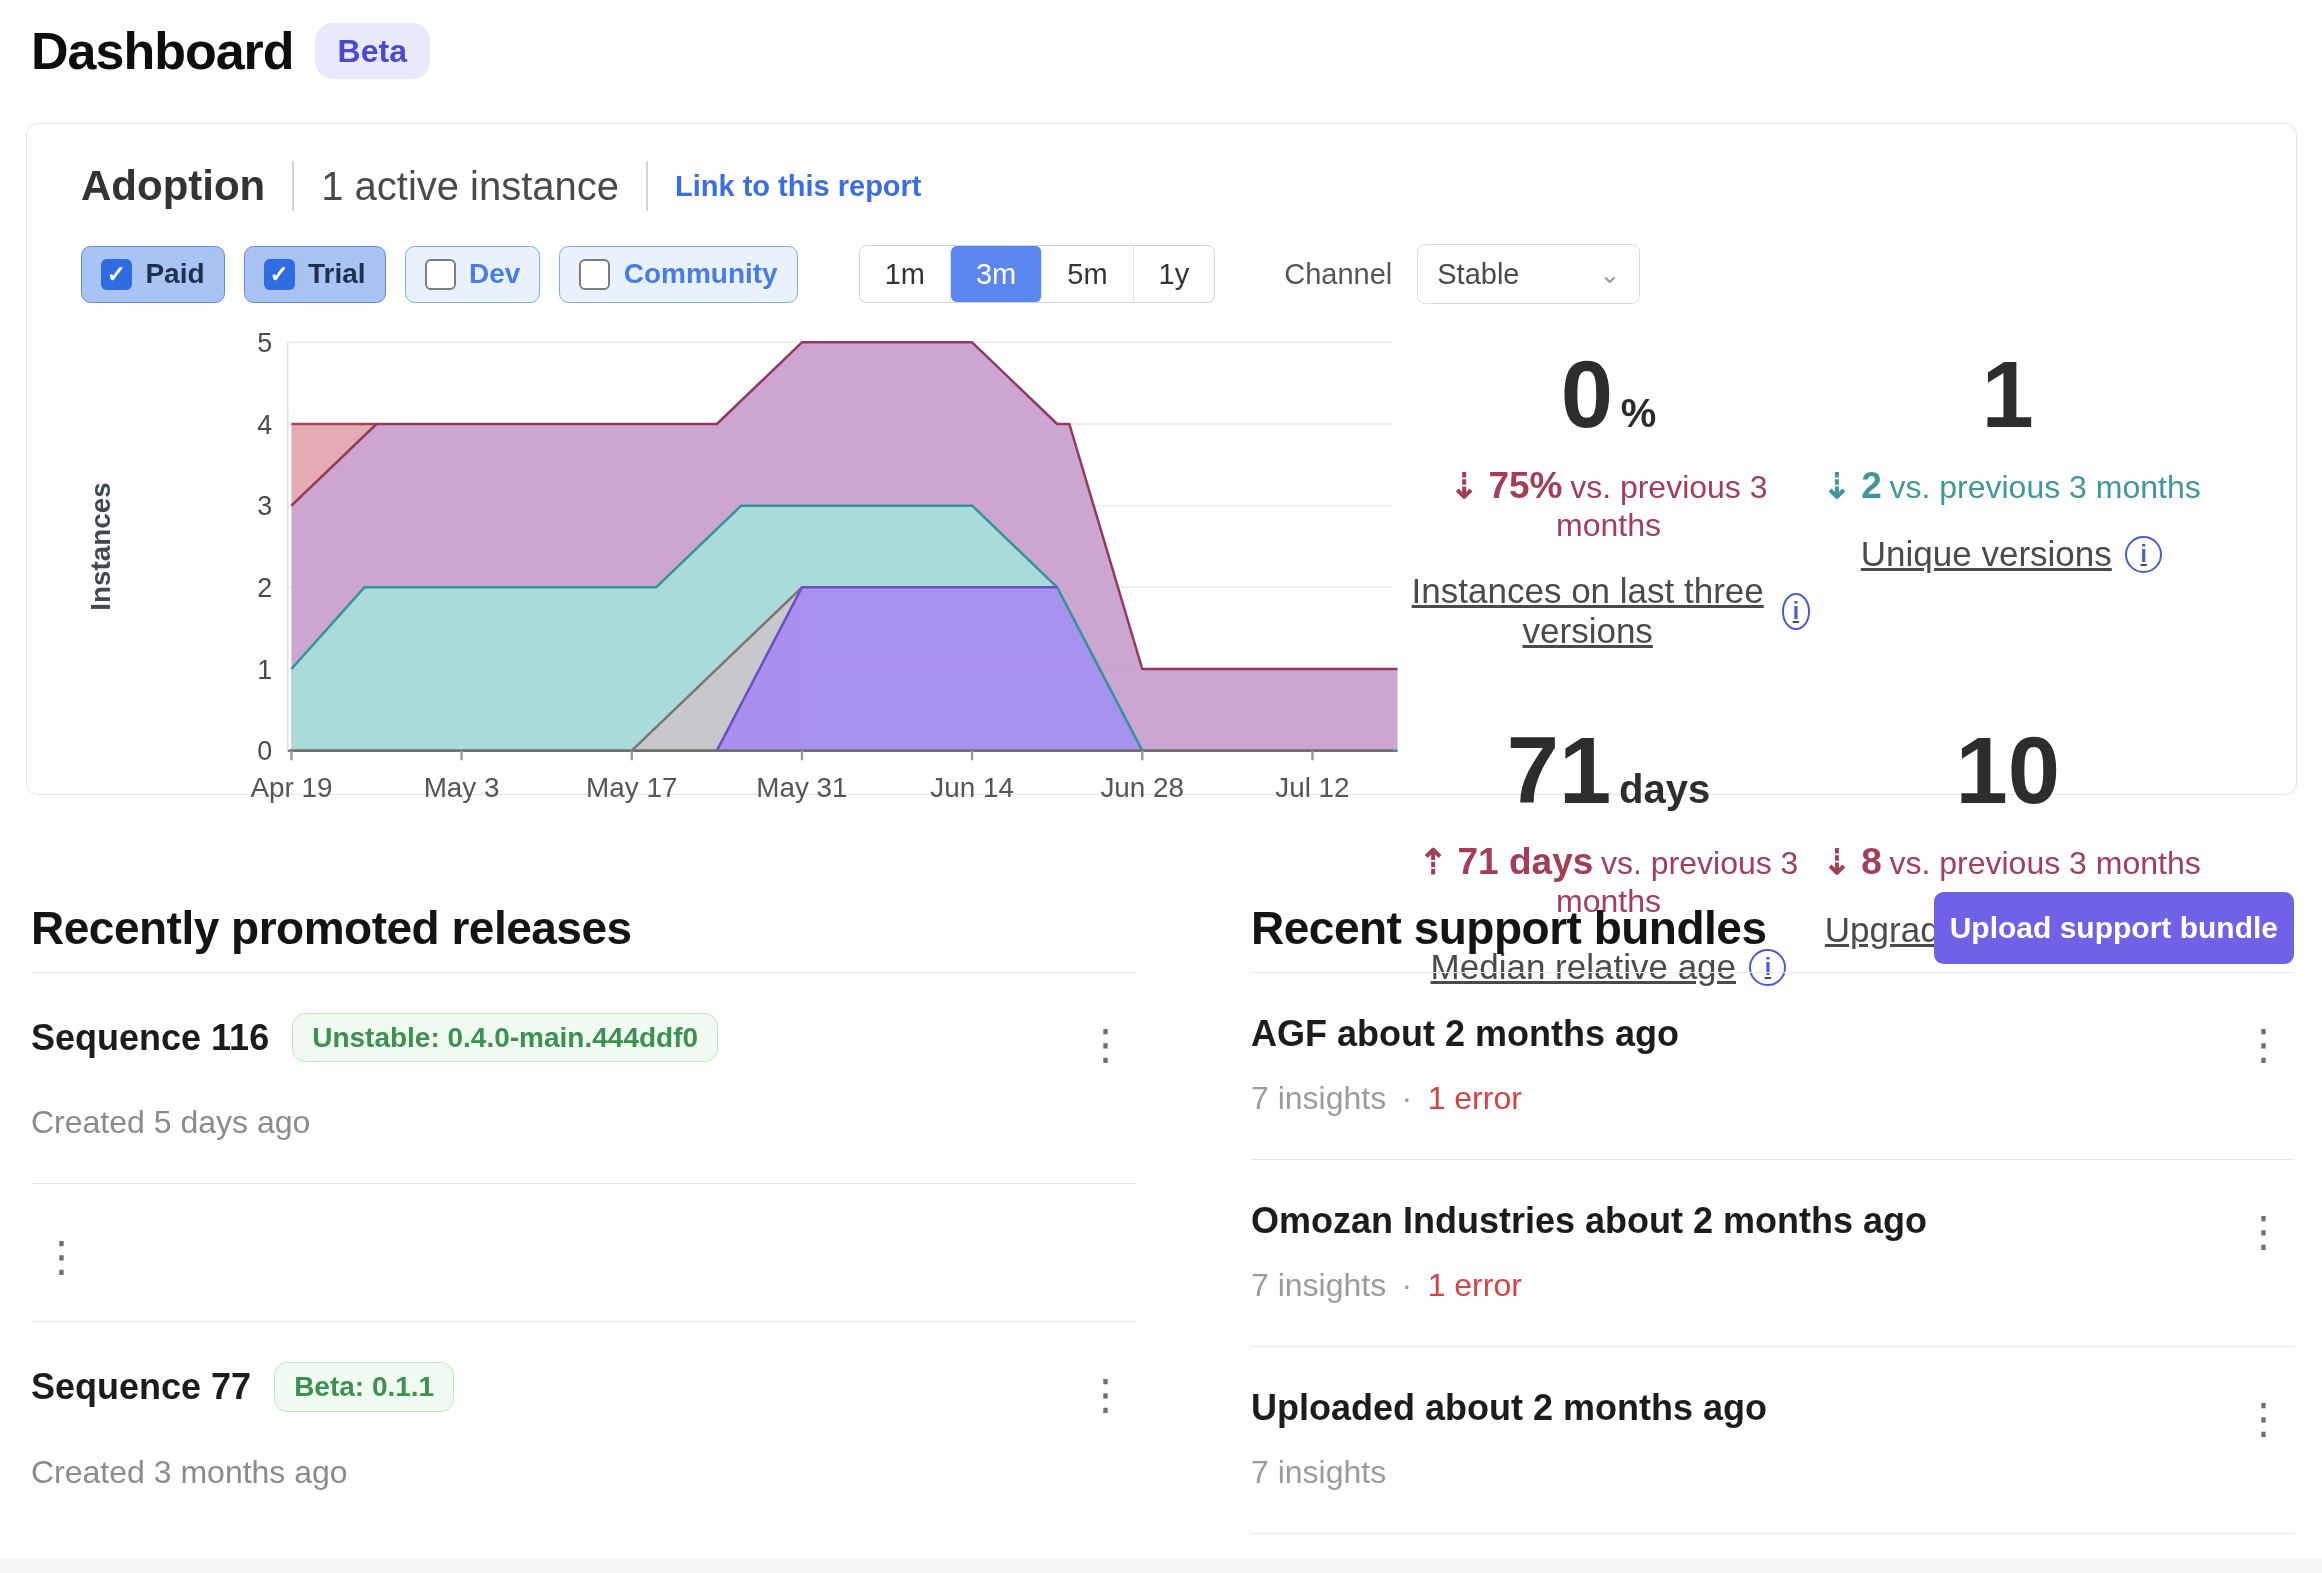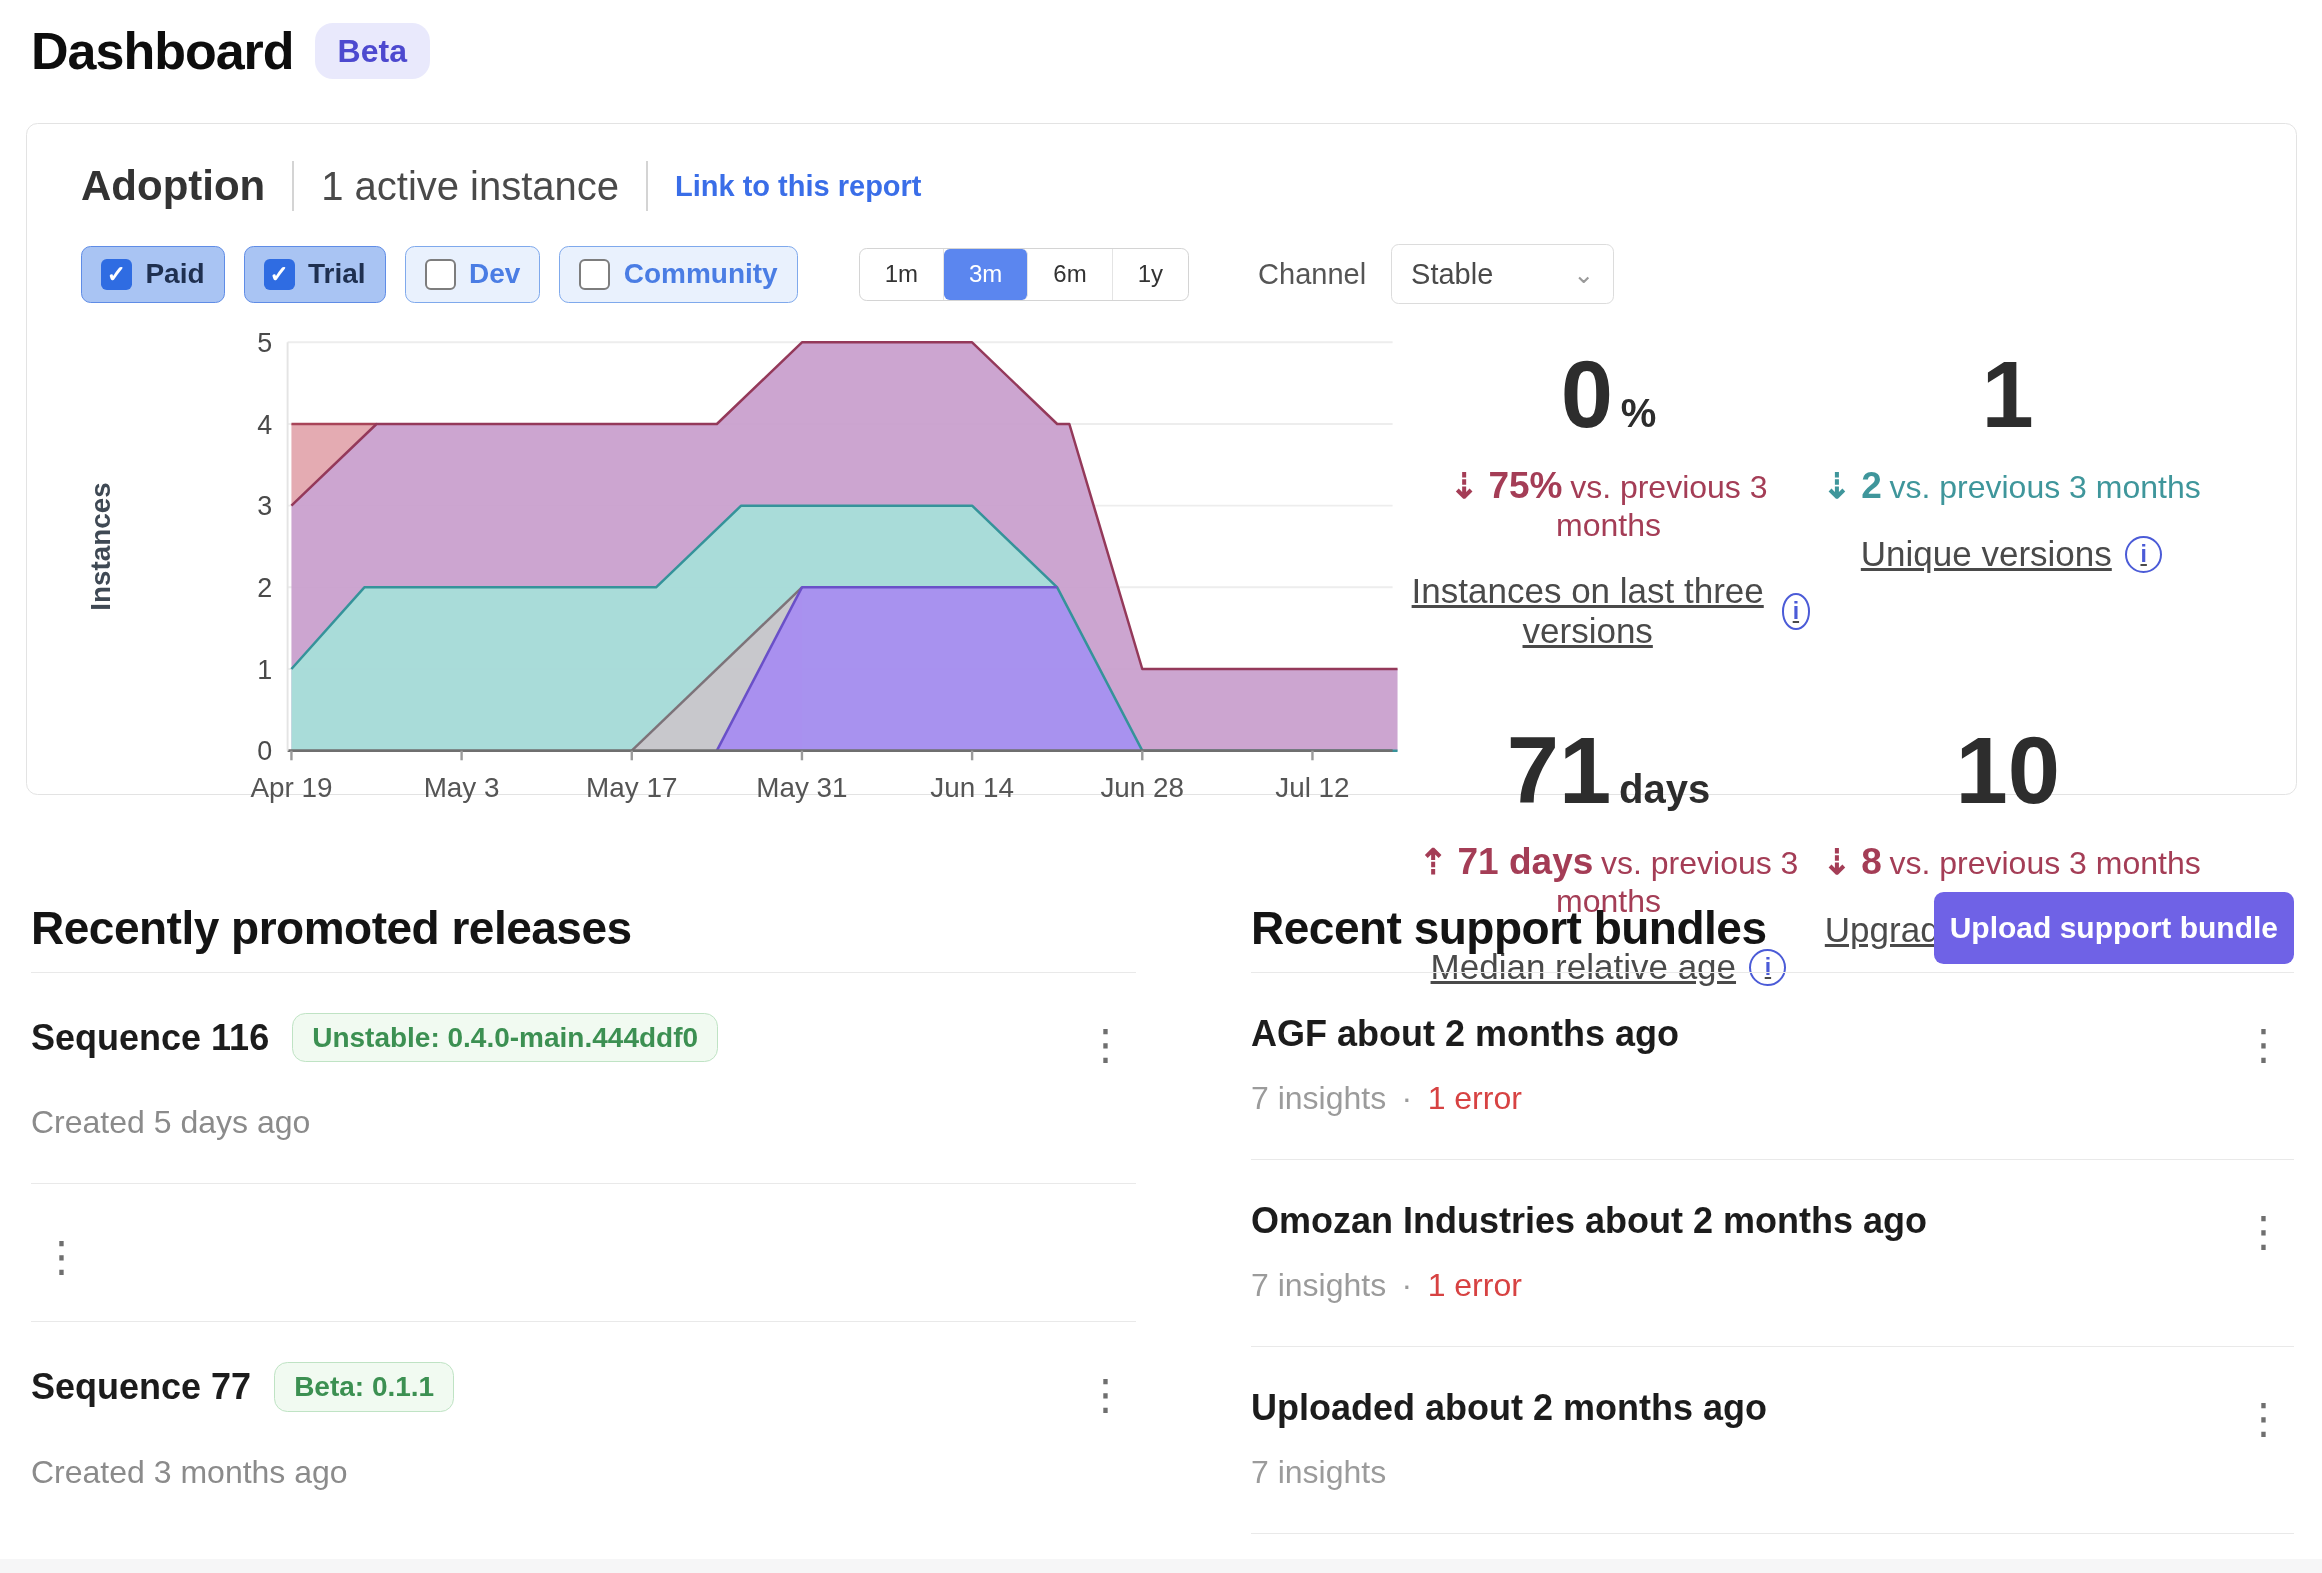--- a/index.html
+++ b/index.html
@@ -26,21 +26,21 @@
   .filter-row { display:flex; align-items:center; margin-top:33px; }
   .chips { display:flex; gap:19px; }
   .chip { display:flex; align-items:center; gap:13.4px; border-radius:9.6px; padding:11.5px 19px;
           font-size:28px; font-weight:700; cursor:pointer; }
   .chip.checked { background:#a9c4f3; border:1.9px solid #5f8ce6; color:#1f3050; }
   .chip.unchecked { background:#e9f1fd; border:1.9px solid #7fa9ec; color:#4a7de4; }
   .cb { width:31px; height:31px; border-radius:5.8px; display:flex; align-items:center; justify-content:center; }
   .cb.on { background:#2f6ce2; color:#fff; font-size:23px; font-weight:700; }
   .cb.off { background:#fff; border:2.9px solid #7d7d7d; }
   .range-toggle { display:flex; margin-left:61px; border:1.9px solid #d4d4d4; border-radius:7.7px; overflow:hidden; background:#fff; }
-  .seg { font-size:24px; color:#333; padding:11.5px 25px; cursor:pointer; border-right:1px solid #e4e4e4; }
+  .seg { font-size:29px; color:#333; padding:11.5px 25px; cursor:pointer; border-right:1px solid #e4e4e4; }
   .seg:last-child { border-right:none; }
   .seg.selected { background:#5b86ef; color:#fff; border-radius:5.8px; }
   .channel { display:flex; align-items:center; margin-left:69px; gap:25px; }
   .channel-label { font-size:29px; color:#555; }
   .select { display:flex; align-items:center; justify-content:space-between; width:223px;
             border:1.9px solid #dcdcdc; border-radius:7.7px; padding:12.5px 19px; font-size:29px; color:#4a4a4a; cursor:pointer; background:#fff;text-align:center; }
   .chev { color:#9a9a9a; font-size:25px; }
 
   
   .content-row { display:flex; margin-top:17.3px; }
@@ -118,21 +118,21 @@
         </div>
         <div class="chip unchecked">
           <span class="cb off"></span>
           <span>Community</span>
         </div>
       </div>
 
       <div class="range-toggle">
         <div class="seg">1m</div>
         <div class="seg selected">3m</div>
-        <div class="seg">6m</div>
+        <div class="seg">5m</div>
         <div class="seg">1y</div>
       </div>
 
       <div class="channel">
         <span class="channel-label">Channel</span>
         <div class="select">
           <span>Stable</span>
           <span class="chev">⌄</span>
         </div>
       </div>

